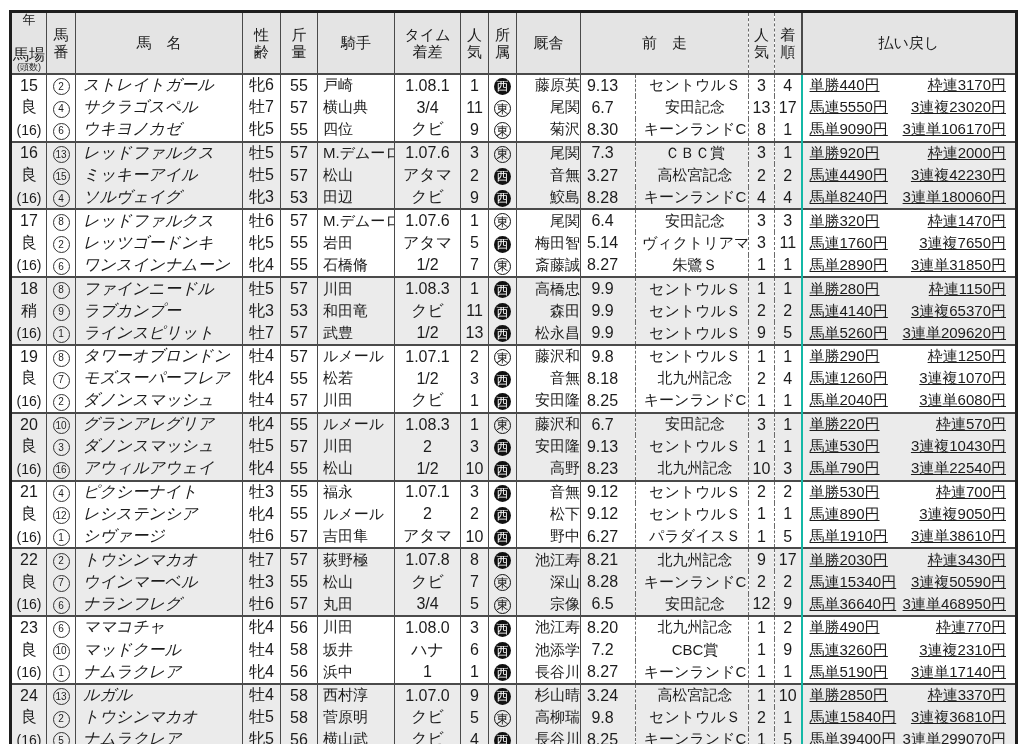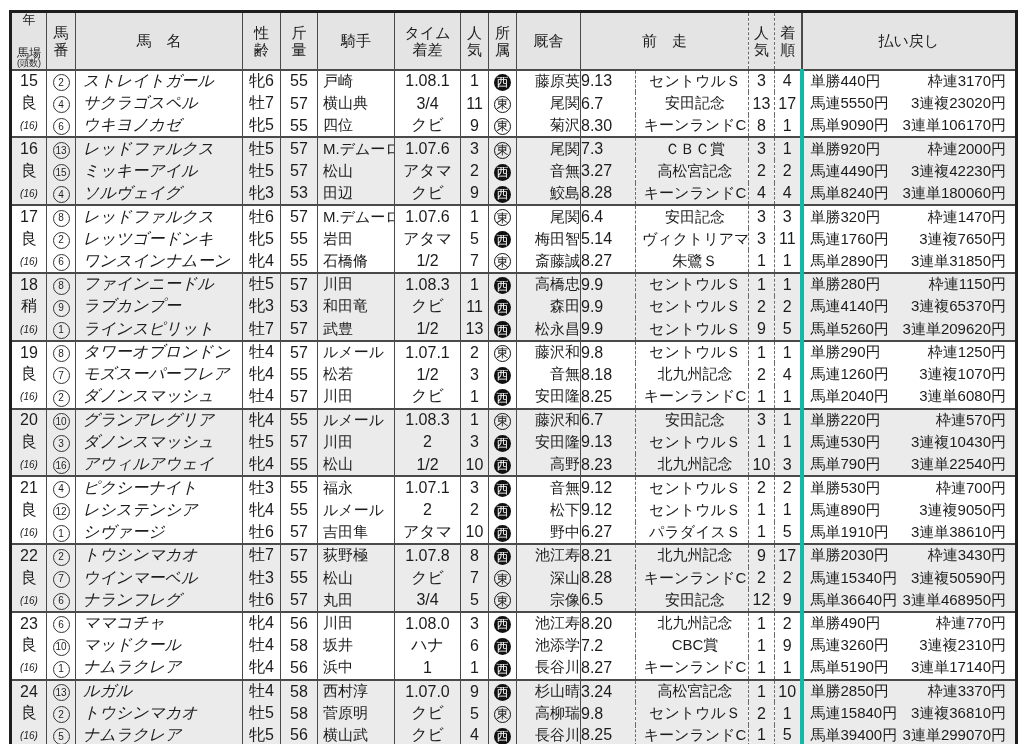--- a/index.html
+++ b/index.html
@@ -27,34 +27,34 @@
   thead th {
     background: #e4e4e4;
     height: 45px;
     font-size: 15px;
     line-height: 1.15;
     white-space: pre-line;
     vertical-align: middle;
   }
   th.yearhead { line-height: 1.05; }
   .h-l1 { display: block; font-size: 13px; }
-  .h-l2 { display: block; font-size: 12px; margin-top: 20px; }
+  .h-l2 { display: block; font-size: 16px; margin-top: 20px; }
   .h-l3 { display: block; font-size: 9px; }
   tbody { border-top: 2px solid #4a4a4a; }
   tbody td { height: 22.6px; background: #ffffff; }
   tbody.shaded td { background: #ebebeb; }
   td.al { text-align: left; padding-left: 7px; font-style: italic; }
-  td.ar { text-align: left; padding-right: 11px; }
+  td.ar { text-align: center; padding-right: 11px; }
   td.jk { text-align: left; padding-left: 5px; font-size: 15px; }
   td.st { text-align: right; padding-left: 5px; font-size: 15px; }
   td.pr { text-align: center; padding-left: 6px; font-size: 15px; }
   td.yr { font-size: 16px; }
-  td.yr.heads { font-size: 10px; font-style: italic; }
+  td.yr.heads { font-size: 14px; }
   th.dash-l, td.dash-l { border-left: 1px dashed #6a6a6a; }
-  td.c-pay { border-left: 4px solid #14b8a6; }
+  td.c-pay { border-left: 2px solid #14b8a6; text-decoration: underline; }
   .circ {
     display: inline-flex; width: 17px; height: 17px;
     border: 1px solid #333; border-radius: 50%;
     align-items: center; justify-content: center;
     font-size: 10px; line-height: 1; background: transparent;
   }
   .belong {
     display: inline-flex; width: 17px; height: 17px; border-radius: 50%;
     align-items: center; justify-content: center;
     font-size: 12px; line-height: 1;

